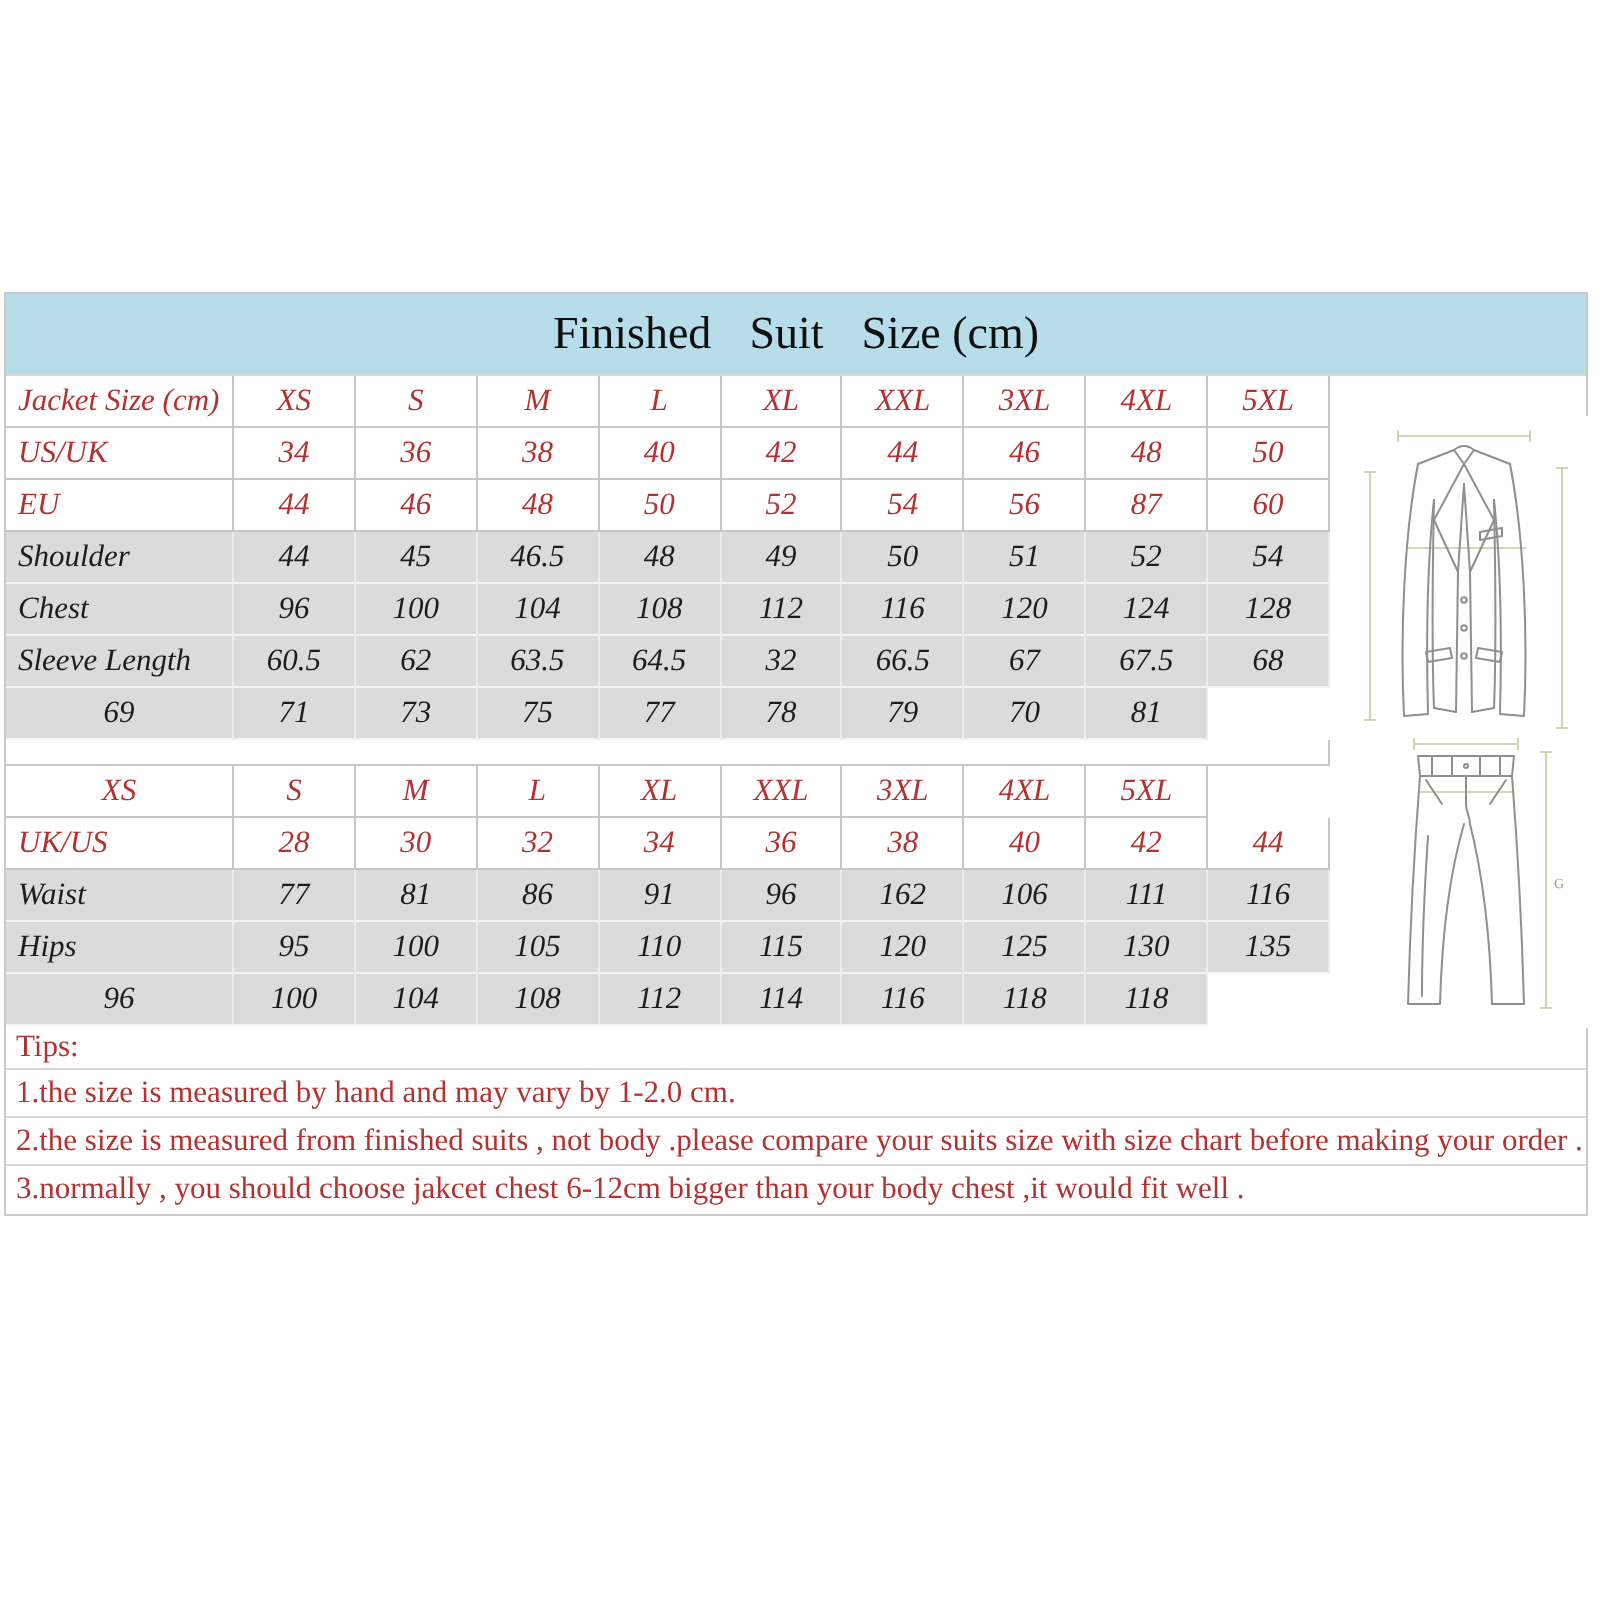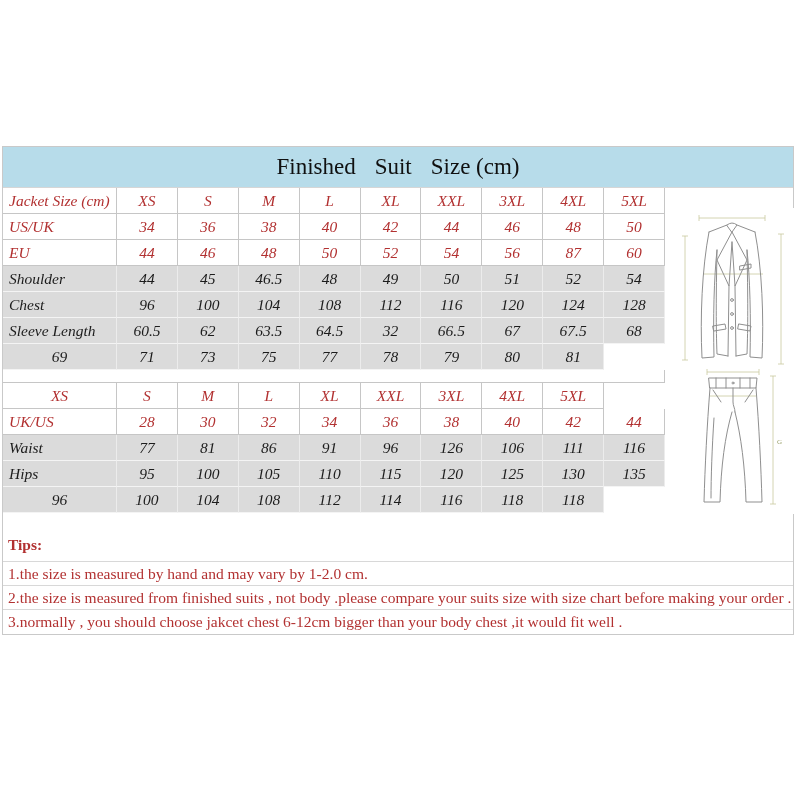--- a/index.html
+++ b/index.html
@@ -36,21 +36,21 @@
   }
   .gap-row{
     width:662px;height:13px;background:#fff;box-sizing:border-box;
     border-right:1px solid var(--grid);border-bottom:1px solid var(--grid);
   }
   .tips-row{
     height:24px;display:flex;align-items:center;padding-left:5px;
     color:var(--red);font-size:15.5px;border-bottom:1px solid #d8d8d8;
     box-sizing:border-box;white-space:nowrap;overflow:hidden;
   }
-  .tips-head{font-weight:bold;height:33px;margin-top:16px;}
+  .tips-head{font-weight:normal;height:22px;}
   .tips-row:last-child{border-bottom:none;}
   .illo{position:absolute;background:#fff;}
   #jacket-illo{left:666px;top:20px;width:126px;height:170px;}
   #pants-illo{left:666px;top:178px;width:126px;height:148px;}
   svg .outline{stroke:#8f8f8f;stroke-width:1;fill:none;stroke-linejoin:round;stroke-linecap:round;}
   svg .measure{stroke:#c9c9a0;stroke-width:0.8;fill:none;}
   svg .mlabel{fill:#9aa06a;font-size:7px;font-family:"Liberation Serif",serif;}
 </style>
 </head>
 <body>
@@ -139,21 +139,21 @@
           <div class="cell val">68</div>
         </div>
         <div class="trow row-gray">
           <div class="cell val">69</div>
           <div class="cell val">71</div>
           <div class="cell val">73</div>
           <div class="cell val">75</div>
           <div class="cell val">77</div>
           <div class="cell val">78</div>
           <div class="cell val">79</div>
-          <div class="cell val">80</div>
+          <div class="cell val">70</div>
           <div class="cell val">81</div>
         </div>
       </div>
 
     <div class="gap-row"></div>
 
     <div class="grid-table" id="pants-table">
         <div class="trow row-head">
           <div class="cell val">XS</div>
           <div class="cell val">S</div>
@@ -177,21 +177,21 @@
           <div class="cell val">42</div>
           <div class="cell val">44</div>
         </div>
         <div class="trow row-gray">
           <div class="cell label">Waist</div>
           <div class="cell val">77</div>
           <div class="cell val">81</div>
           <div class="cell val">86</div>
           <div class="cell val">91</div>
           <div class="cell val">96</div>
-          <div class="cell val">126</div>
+          <div class="cell val">162</div>
           <div class="cell val">106</div>
           <div class="cell val">111</div>
           <div class="cell val">116</div>
         </div>
         <div class="trow row-gray">
           <div class="cell label">Hips</div>
           <div class="cell val">95</div>
           <div class="cell val">100</div>
           <div class="cell val">105</div>
           <div class="cell val">110</div>

